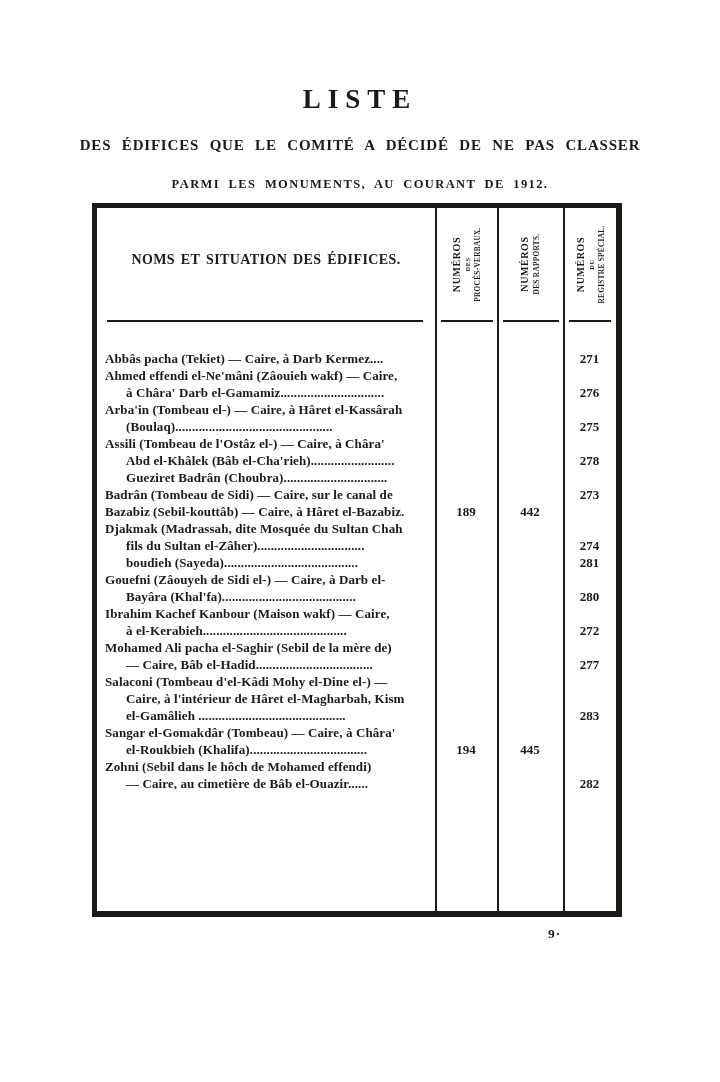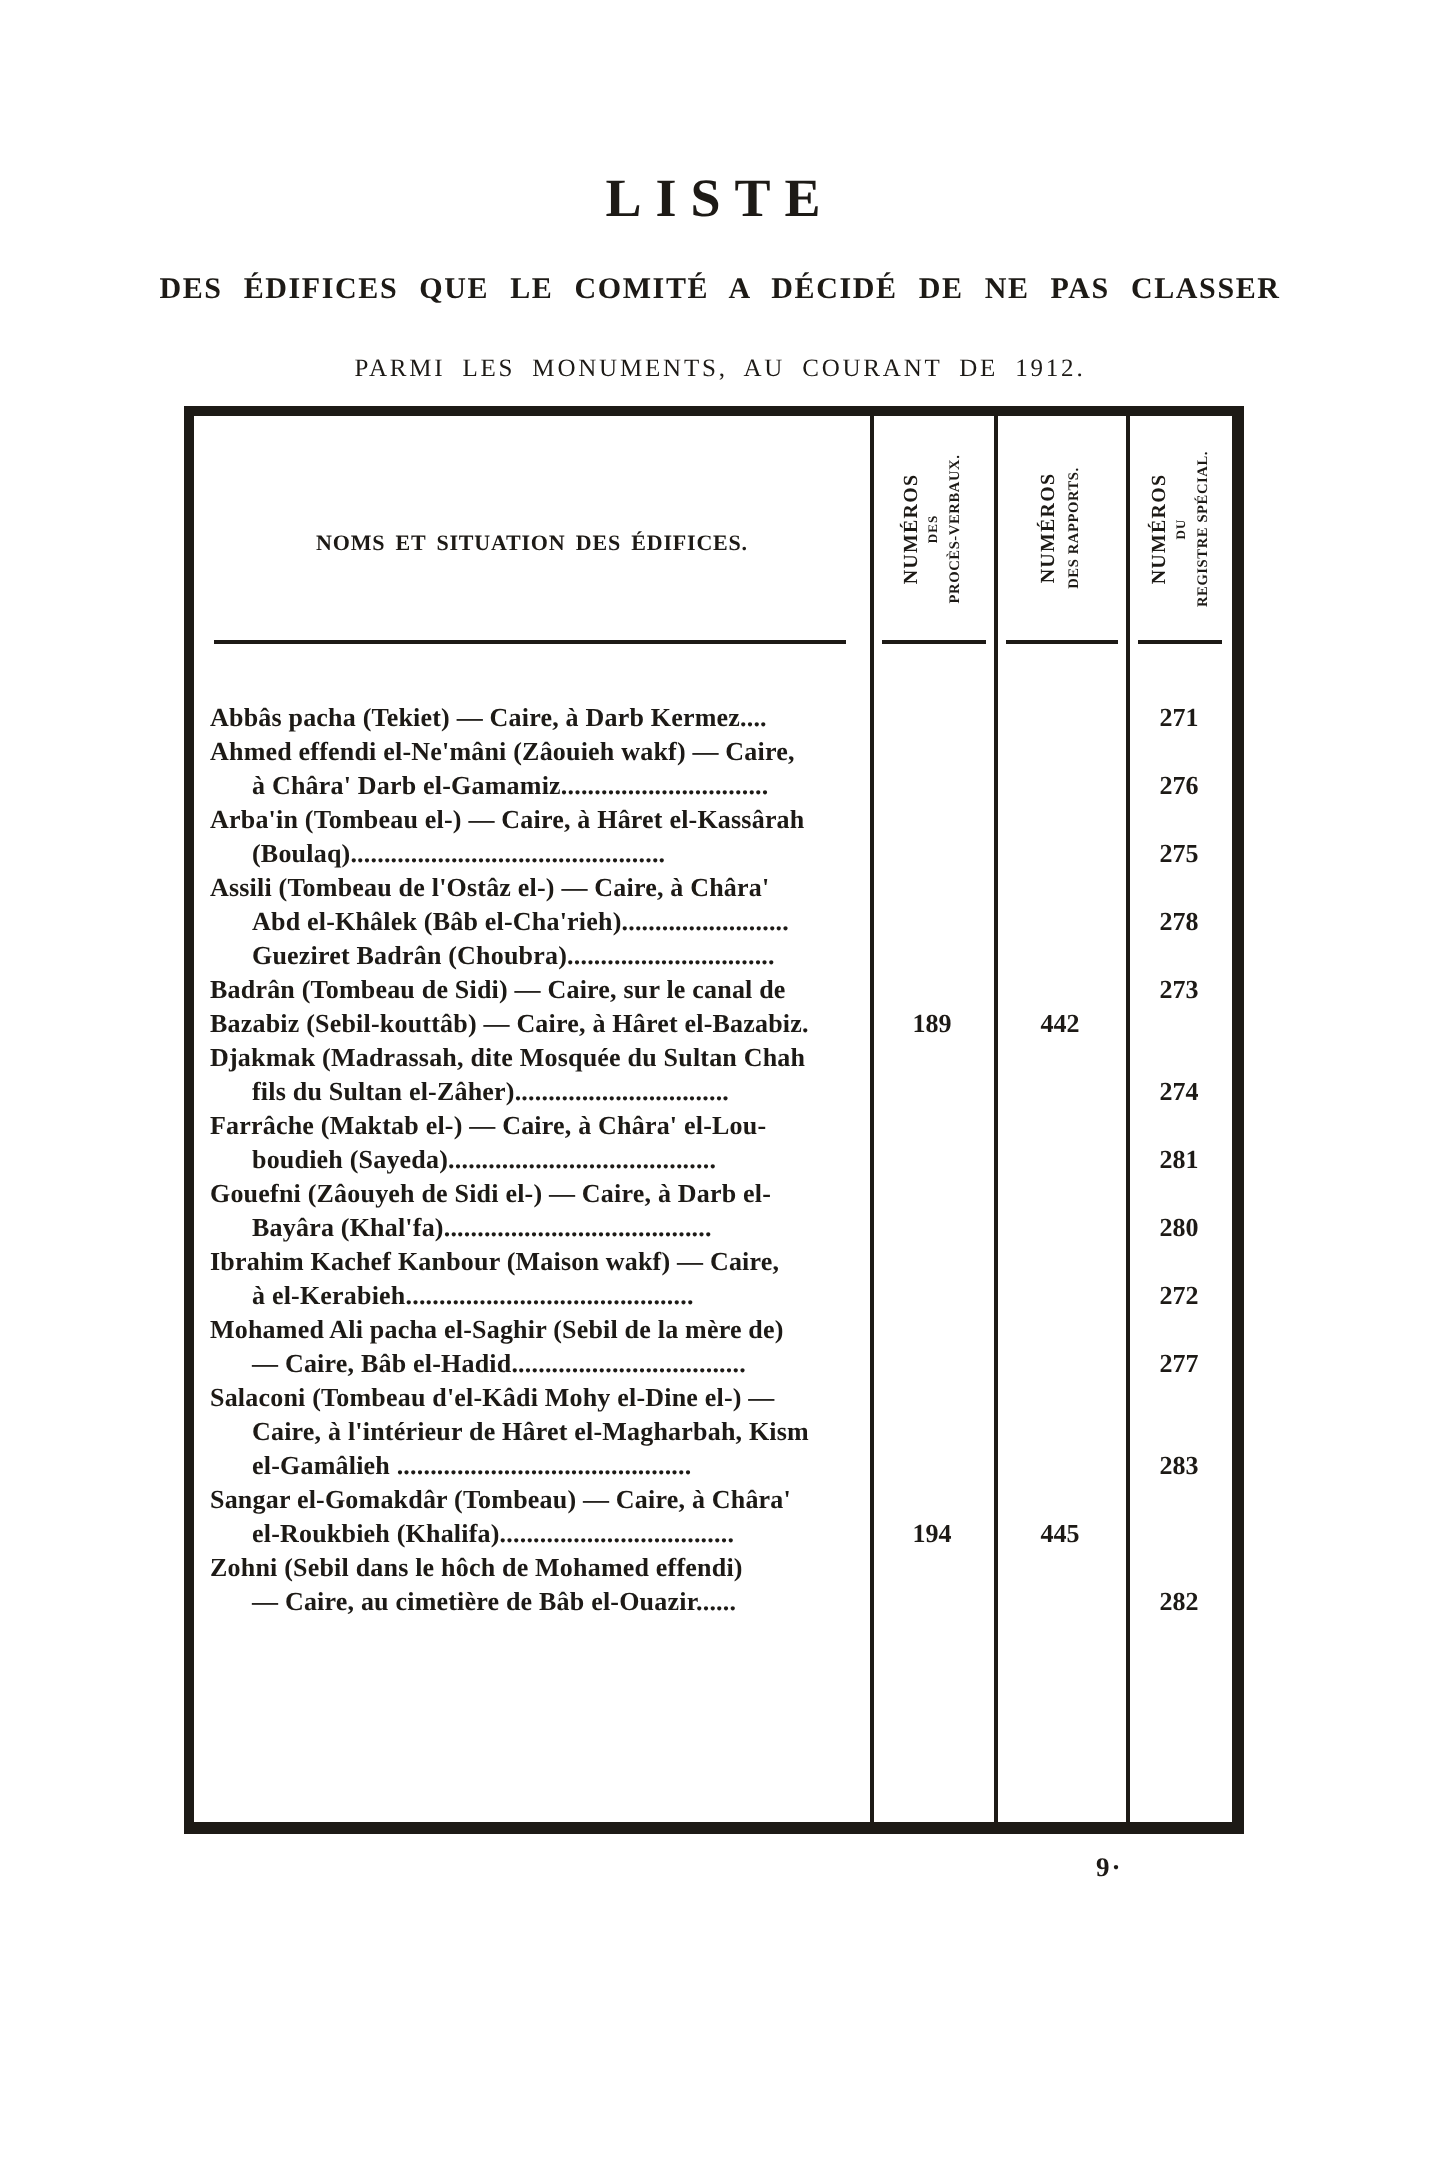--- a/index.html
+++ b/index.html
@@ -16,40 +16,40 @@
   .title{
     position:absolute;top:84px;left:0;width:720px;text-align:center;
     font-size:27px;font-weight:700;letter-spacing:7px;
   }
   .subtitle1{
     position:absolute;top:137px;left:0;width:720px;text-align:center;
     font-size:15px;font-weight:700;letter-spacing:0.8px;word-spacing:6px;
   }
   .subtitle2{
     position:absolute;top:177px;left:0;width:720px;text-align:center;
-    font-size:12.5px;font-weight:400;letter-spacing:1.4px;word-spacing:4px;
+    font-size:12.5px;font-weight:700;letter-spacing:1.4px;word-spacing:4px;
   }
   .table{
     position:absolute;left:92px;top:203px;width:530px;height:714px;
     border:5px solid var(--ink);border-right-width:6px;border-bottom-width:6px;
     box-sizing:border-box;background:var(--paper);
   }
   .divider{position:absolute;top:0;bottom:0;width:2px;background:var(--ink);z-index:2;}
   .d1{left:338px;}
   .d2{left:400px;}
   .d3{left:466px;}
   .hrule{position:absolute;top:112px;height:2px;background:var(--ink);}
   .hs1{left:10px;width:316px;}
   .hs2{left:344px;width:52px;}
   .hs3{left:406px;width:56px;}
   .hs4{left:472px;width:42px;}
   .names-head{
-    position:absolute;left:0;top:16px;width:338px;height:96px;
+    position:absolute;left:0;top:4px;width:338px;height:96px;
     display:flex;align-items:center;justify-content:center;
-    font-size:11px;font-weight:700;letter-spacing:0.4px;word-spacing:2px;
+    font-size:14px;font-weight:700;letter-spacing:0.4px;word-spacing:2px;
     text-align:center;
   }
   .vwrap{
     position:absolute;top:0;height:112px;
     display:flex;align-items:center;justify-content:center;overflow:visible;
   }
   .v-pv{left:338px;width:62px;}
   .v-rap{left:400px;width:66px;}
   .v-reg{left:466px;width:53px;}
   .vhead{transform:rotate(-90deg);width:98px;text-align:center;flex:0 0 auto;}
@@ -177,21 +177,20 @@
         <div class="cell names">
           <div class="entry-line">Djakmak (Madrassah, dite Mosquée du Sultan Chah</div>
           <div class="entry-line cont">fils du Sultan el-Zâher)................................</div>
         </div>
         <div class="cell num"></div>
         <div class="cell num"></div>
         <div class="cell num">274</div>
       </div>
       <div class="trow">
         <div class="cell names">
-          <div class="entry-line">Farrâche (Maktab el-) — Caire, à Châra' el-Lou-</div>
           <div class="entry-line cont">boudieh (Sayeda)........................................</div>
         </div>
         <div class="cell num"></div>
         <div class="cell num"></div>
         <div class="cell num">281</div>
       </div>
       <div class="trow">
         <div class="cell names">
           <div class="entry-line">Gouefni (Zâouyeh de Sidi el-) — Caire, à Darb el-</div>
           <div class="entry-line cont">Bayâra (Khal'fa)........................................</div>

